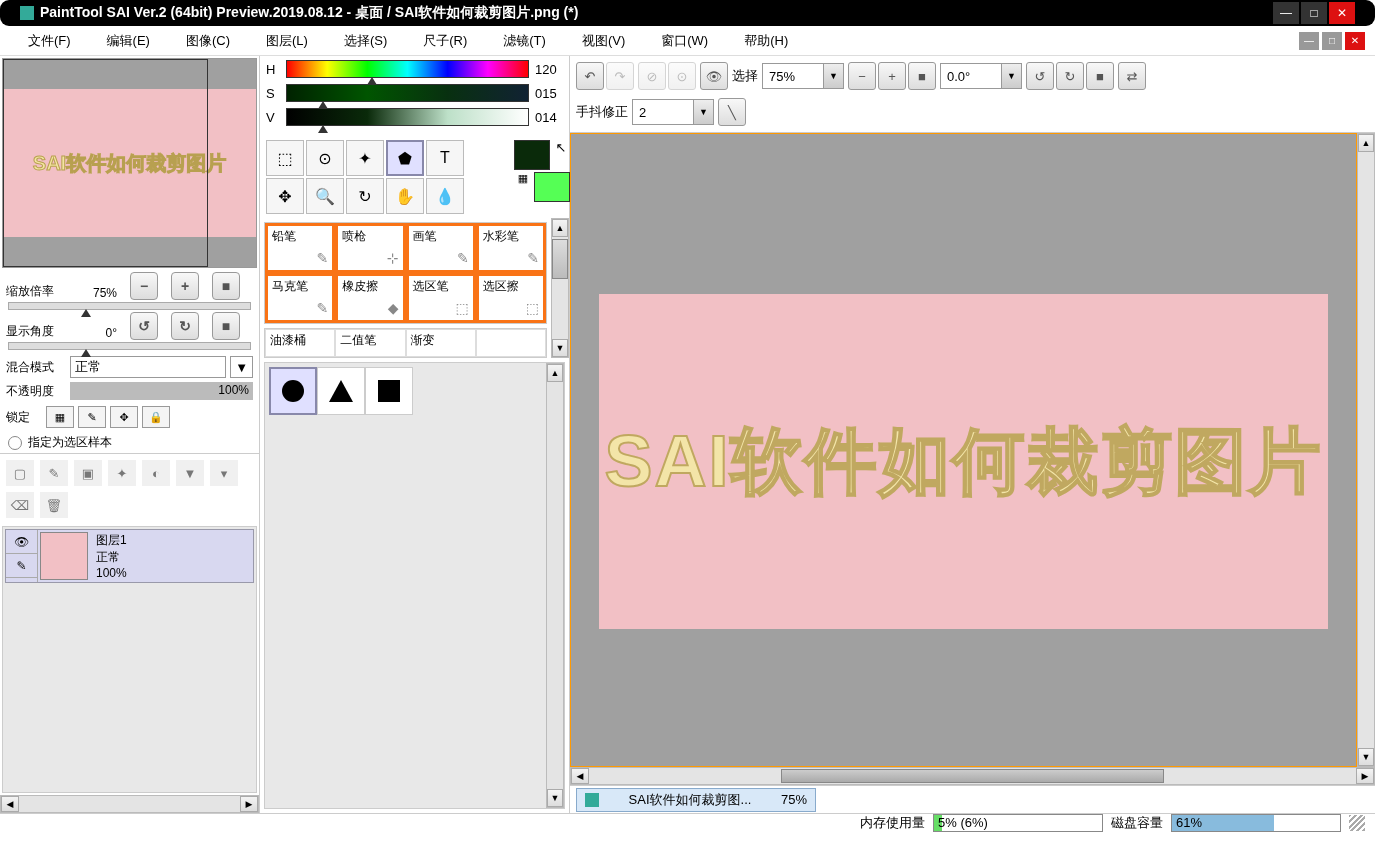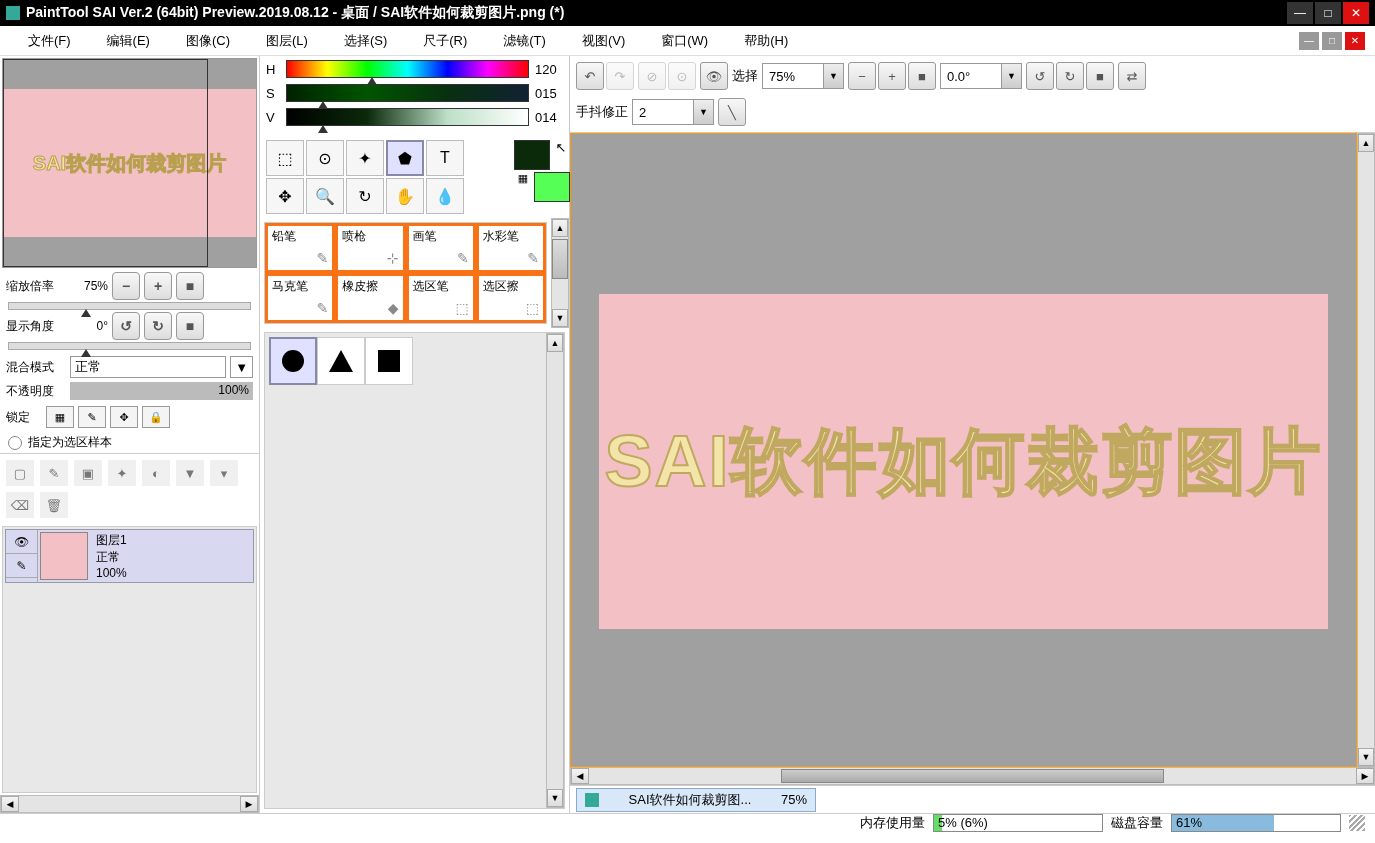--- a/index.html
+++ b/index.html
@@ -1,38 +1,38 @@
 <!DOCTYPE html>
 <html><head>
 <meta charset="utf-8">
 <style>
 * { box-sizing: border-box; margin: 0; padding: 0; font-family: "Microsoft YaHei", sans-serif; }
 body { background: #fff; width: 1375px; height: 843px; overflow: hidden; font-size: 13px; }
-.titlebar { background: #000; color: #fff; height: 26px; display: flex; align-items: center; padding: 0 6px; }
+.titlebar { background: #000; color: #fff; height: 26px; display: flex; align-items: center; padding: 0 20px; border-radius: 9px; }
 .titlebar .icon { width: 14px; height: 14px; background: #3a9; margin-right: 6px; }
 .titlebar .title { flex: 1; font-weight: bold; font-size: 14px; }
 .titlebar .winbtn { width: 26px; height: 22px; background: #333; color: #fff; display: flex; align-items: center; justify-content: center; margin-left: 2px; cursor: pointer; font-size: 12px; }
 .titlebar .winbtn.close { background: #d11; }
 .menubar { height: 30px; background: #fff; display: flex; align-items: center; padding: 0 10px; border-bottom: 1px solid #ddd; }
 .menubar .mitem { padding: 4px 18px; cursor: pointer; }
 .menubar .spacer { flex: 1; }
 .menubar .docbtn { width: 20px; height: 18px; background: #999; margin-left: 3px; cursor: pointer; display:flex;align-items:center;justify-content:center;color:#fff;font-size:10px; }
 .menubar .docbtn.close { background: #d11; }
 .main { display: flex; height: calc(100% - 56px - 30px); }
 .leftcol { width: 260px; border-right: 1px solid #ccc; display: flex; flex-direction: column; }
 .midcol { width: 310px; border-right: 1px solid #ccc; display: flex; flex-direction: column; }
 .rightcol { flex: 1; display: flex; flex-direction: column; }
 
 
 .navigator { height: 210px; background: #a0a0a0; border: 1px solid #999; margin: 2px; position: relative; }
 .navimg { position: absolute; top: 30px; left: 0; right: 0; bottom: 30px; background: #f2c0c5; }
 .navtext { position: absolute; top: 50%; left: 50%; transform: translate(-50%,-50%); color: #f3e5a0; font-weight: bold; font-size: 20px; -webkit-text-stroke: 1px #b8a050; white-space:nowrap; }
 .navsel { position: absolute; top:0; left:0; right:48px; bottom:0; border: 1px solid #333; }
 
-.slider-row { display: flex; align-items: center; padding: 2px 6px; gap: 4px; }
+.slider-row { display: flex; align-items: flex-end; padding: 2px 6px; gap: 13px; }
 .slider-row .lbl { width: 60px; font-size: 12px; }
 .slider-row .val { width: 38px; text-align: right; font-size: 12px; }
 .sqbtn { width: 28px; height: 28px; background: linear-gradient(#f8f8f8,#ddd); border: 1px solid #999; border-radius: 4px; display:flex; align-items:center; justify-content:center; cursor:pointer; font-size:14px; font-weight:bold; color:#555; }
 .tick { position:absolute; bottom:-8px; width:0;height:0;border-left:5px solid transparent;border-right:5px solid transparent;border-bottom:8px solid #333; }
 
 .section-hdr { padding: 4px 6px; color: #a55; font-size: 12px; }
 .section-hdr::before { content: "▶ "; font-size:9px; }
 
 .combo-row { display:flex; align-items:center; padding:2px 6px; gap:4px; }
 .combo-row .lbl { width:60px; font-size:12px; }
@@ -298,20 +298,26 @@
         <div class="brushgrid">
           <div class="bcell"><span>铅笔</span><span class="bicon">✎</span></div>
           <div class="bcell"><span>喷枪</span><span class="bicon">⊹</span></div>
           <div class="bcell"><span>画笔</span><span class="bicon">✎</span></div>
           <div class="bcell"><span>水彩笔</span><span class="bicon">✎</span></div>
           <div class="bcell"><span>马克笔</span><span class="bicon">✎</span></div>
           <div class="bcell"><span>橡皮擦</span><span class="bicon">◆</span></div>
           <div class="bcell"><span>选区笔</span><span class="bicon">⬚</span></div>
           <div class="bcell"><span>选区擦</span><span class="bicon">⬚</span></div>
         </div>
+        <div class="brushrow2">
+          <div class="bcell"><span>油漆桶</span></div>
+          <div class="bcell"><span>二值笔</span></div>
+          <div class="bcell"><span>渐变</span></div>
+          <div class="bcell"></div>
+        </div>
       </div>
       <div class="scrollbar-v">
         <div class="arrow">▲</div>
             <div class="track">
               <div class="thumb" style="height:40px;margin-top:2px;"></div>
             </div>
             <div class="arrow">▼</div>
       </div>
     </div>
 

